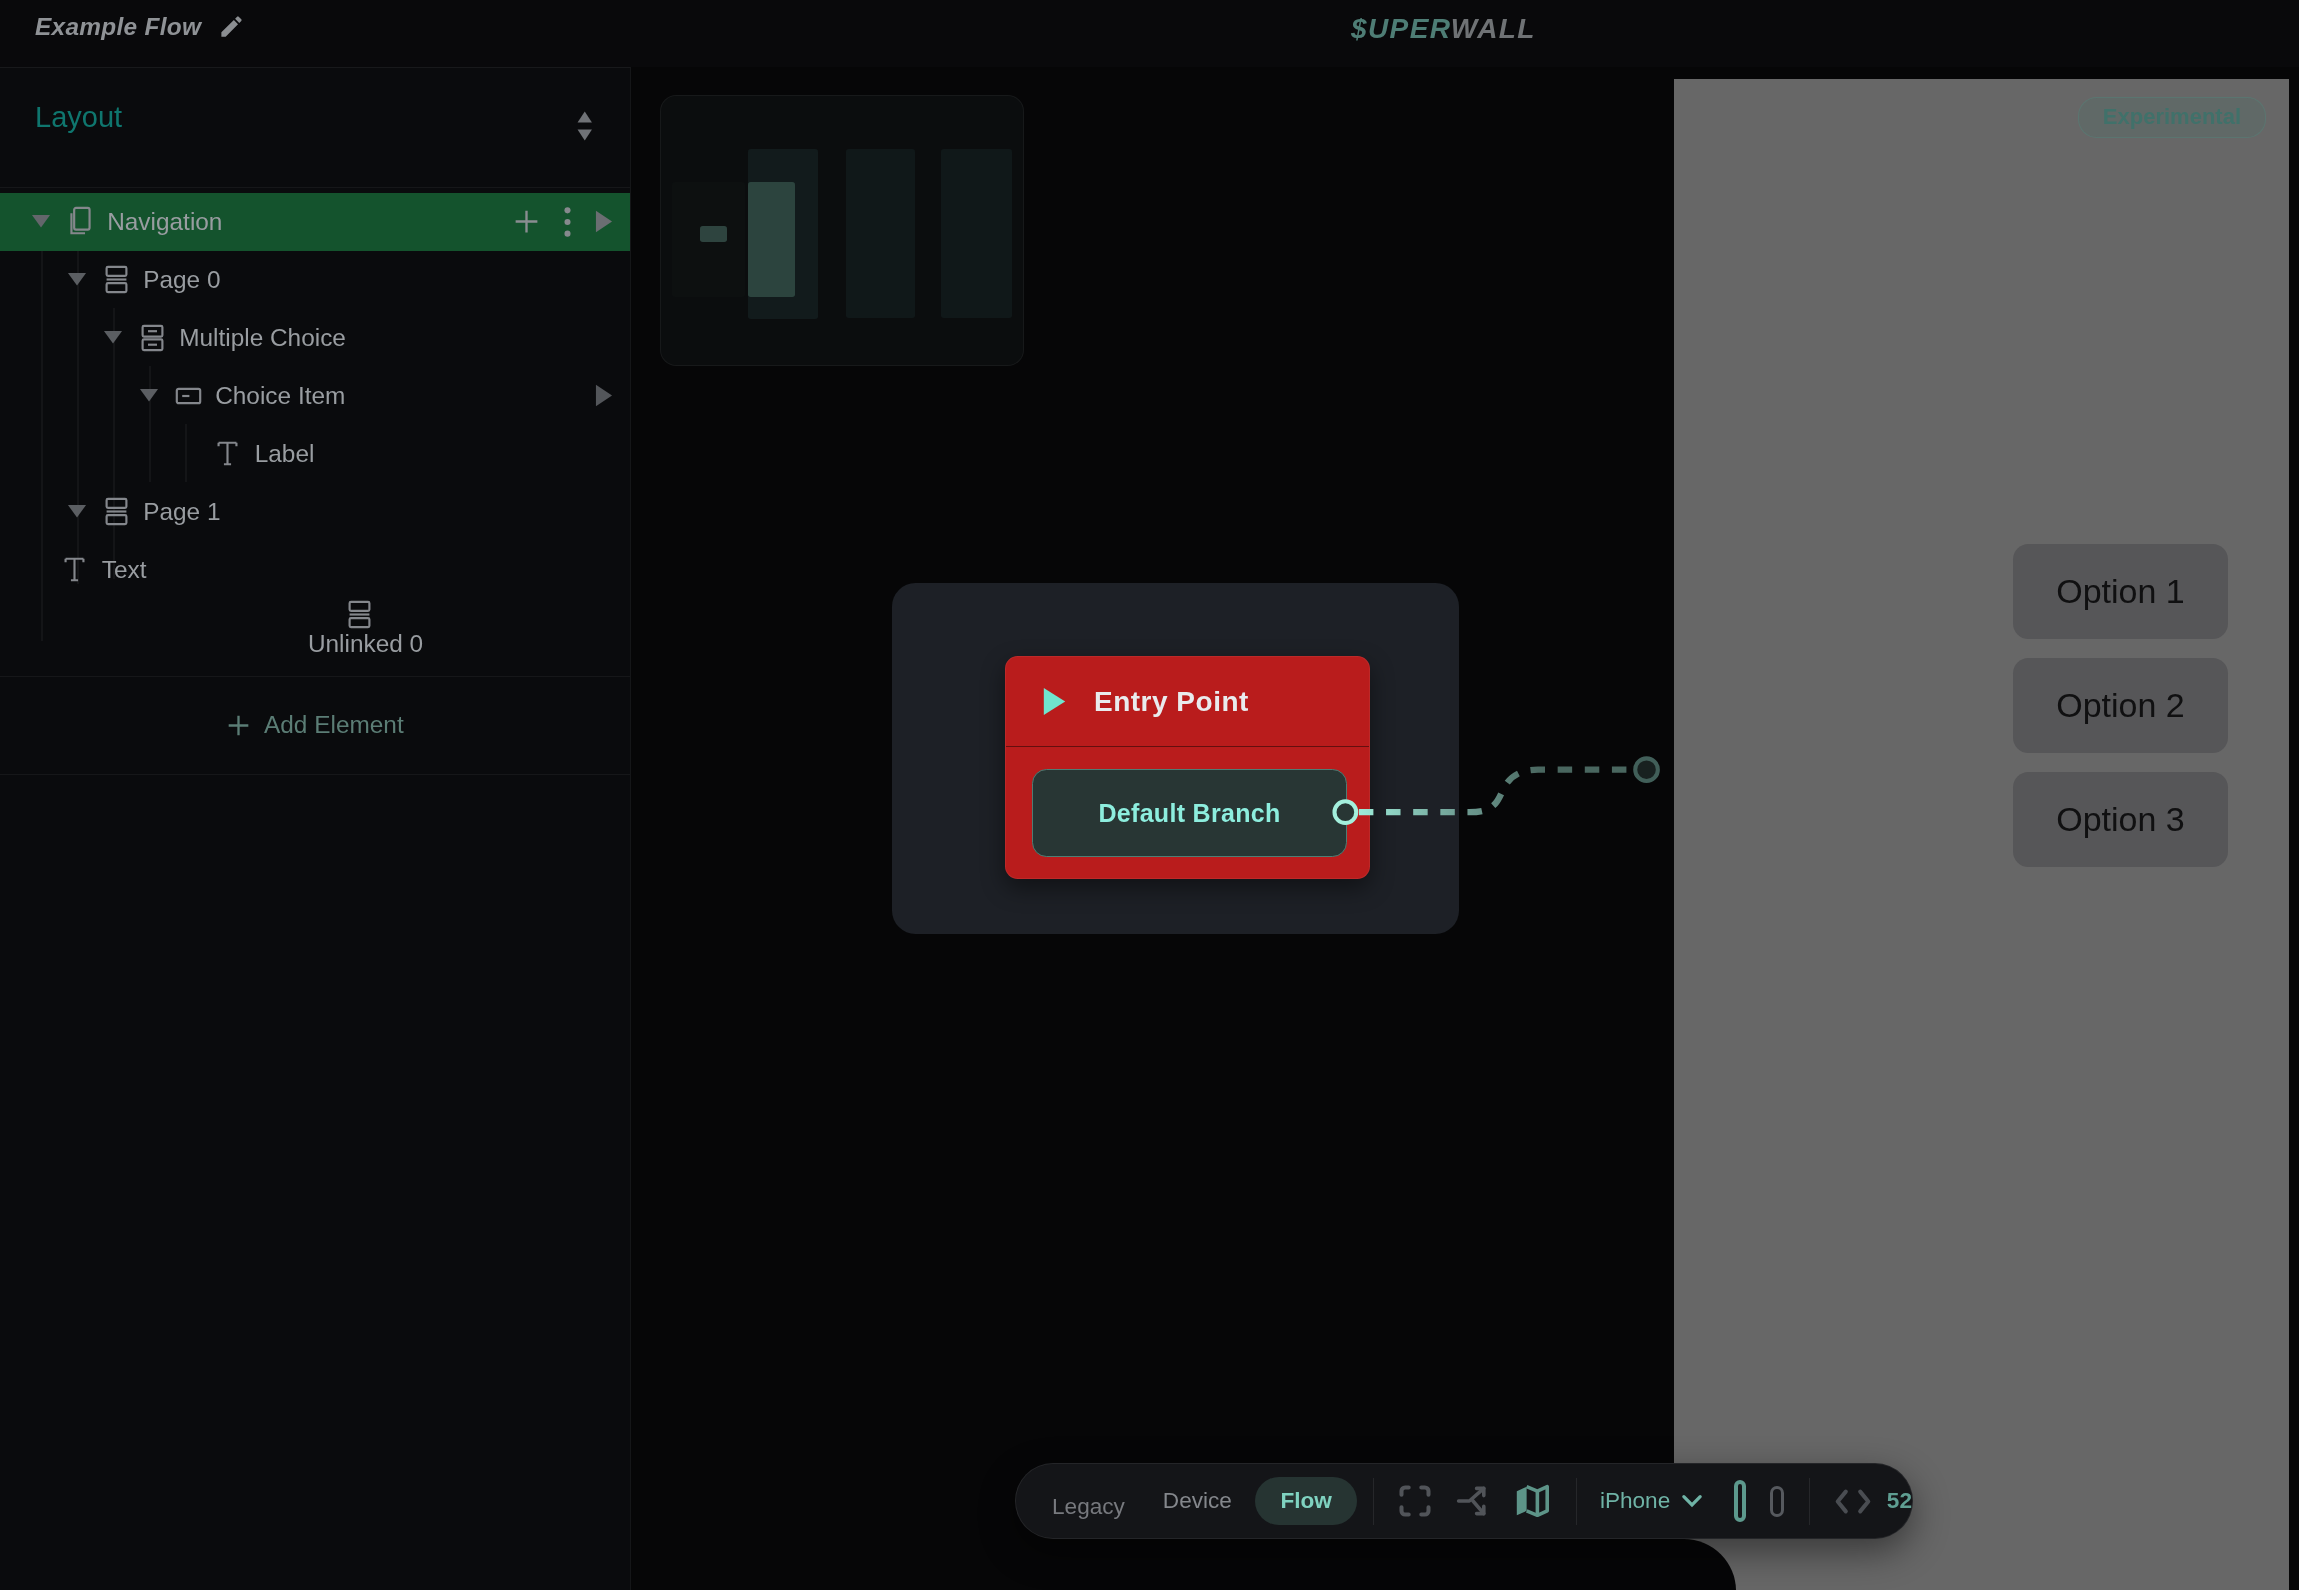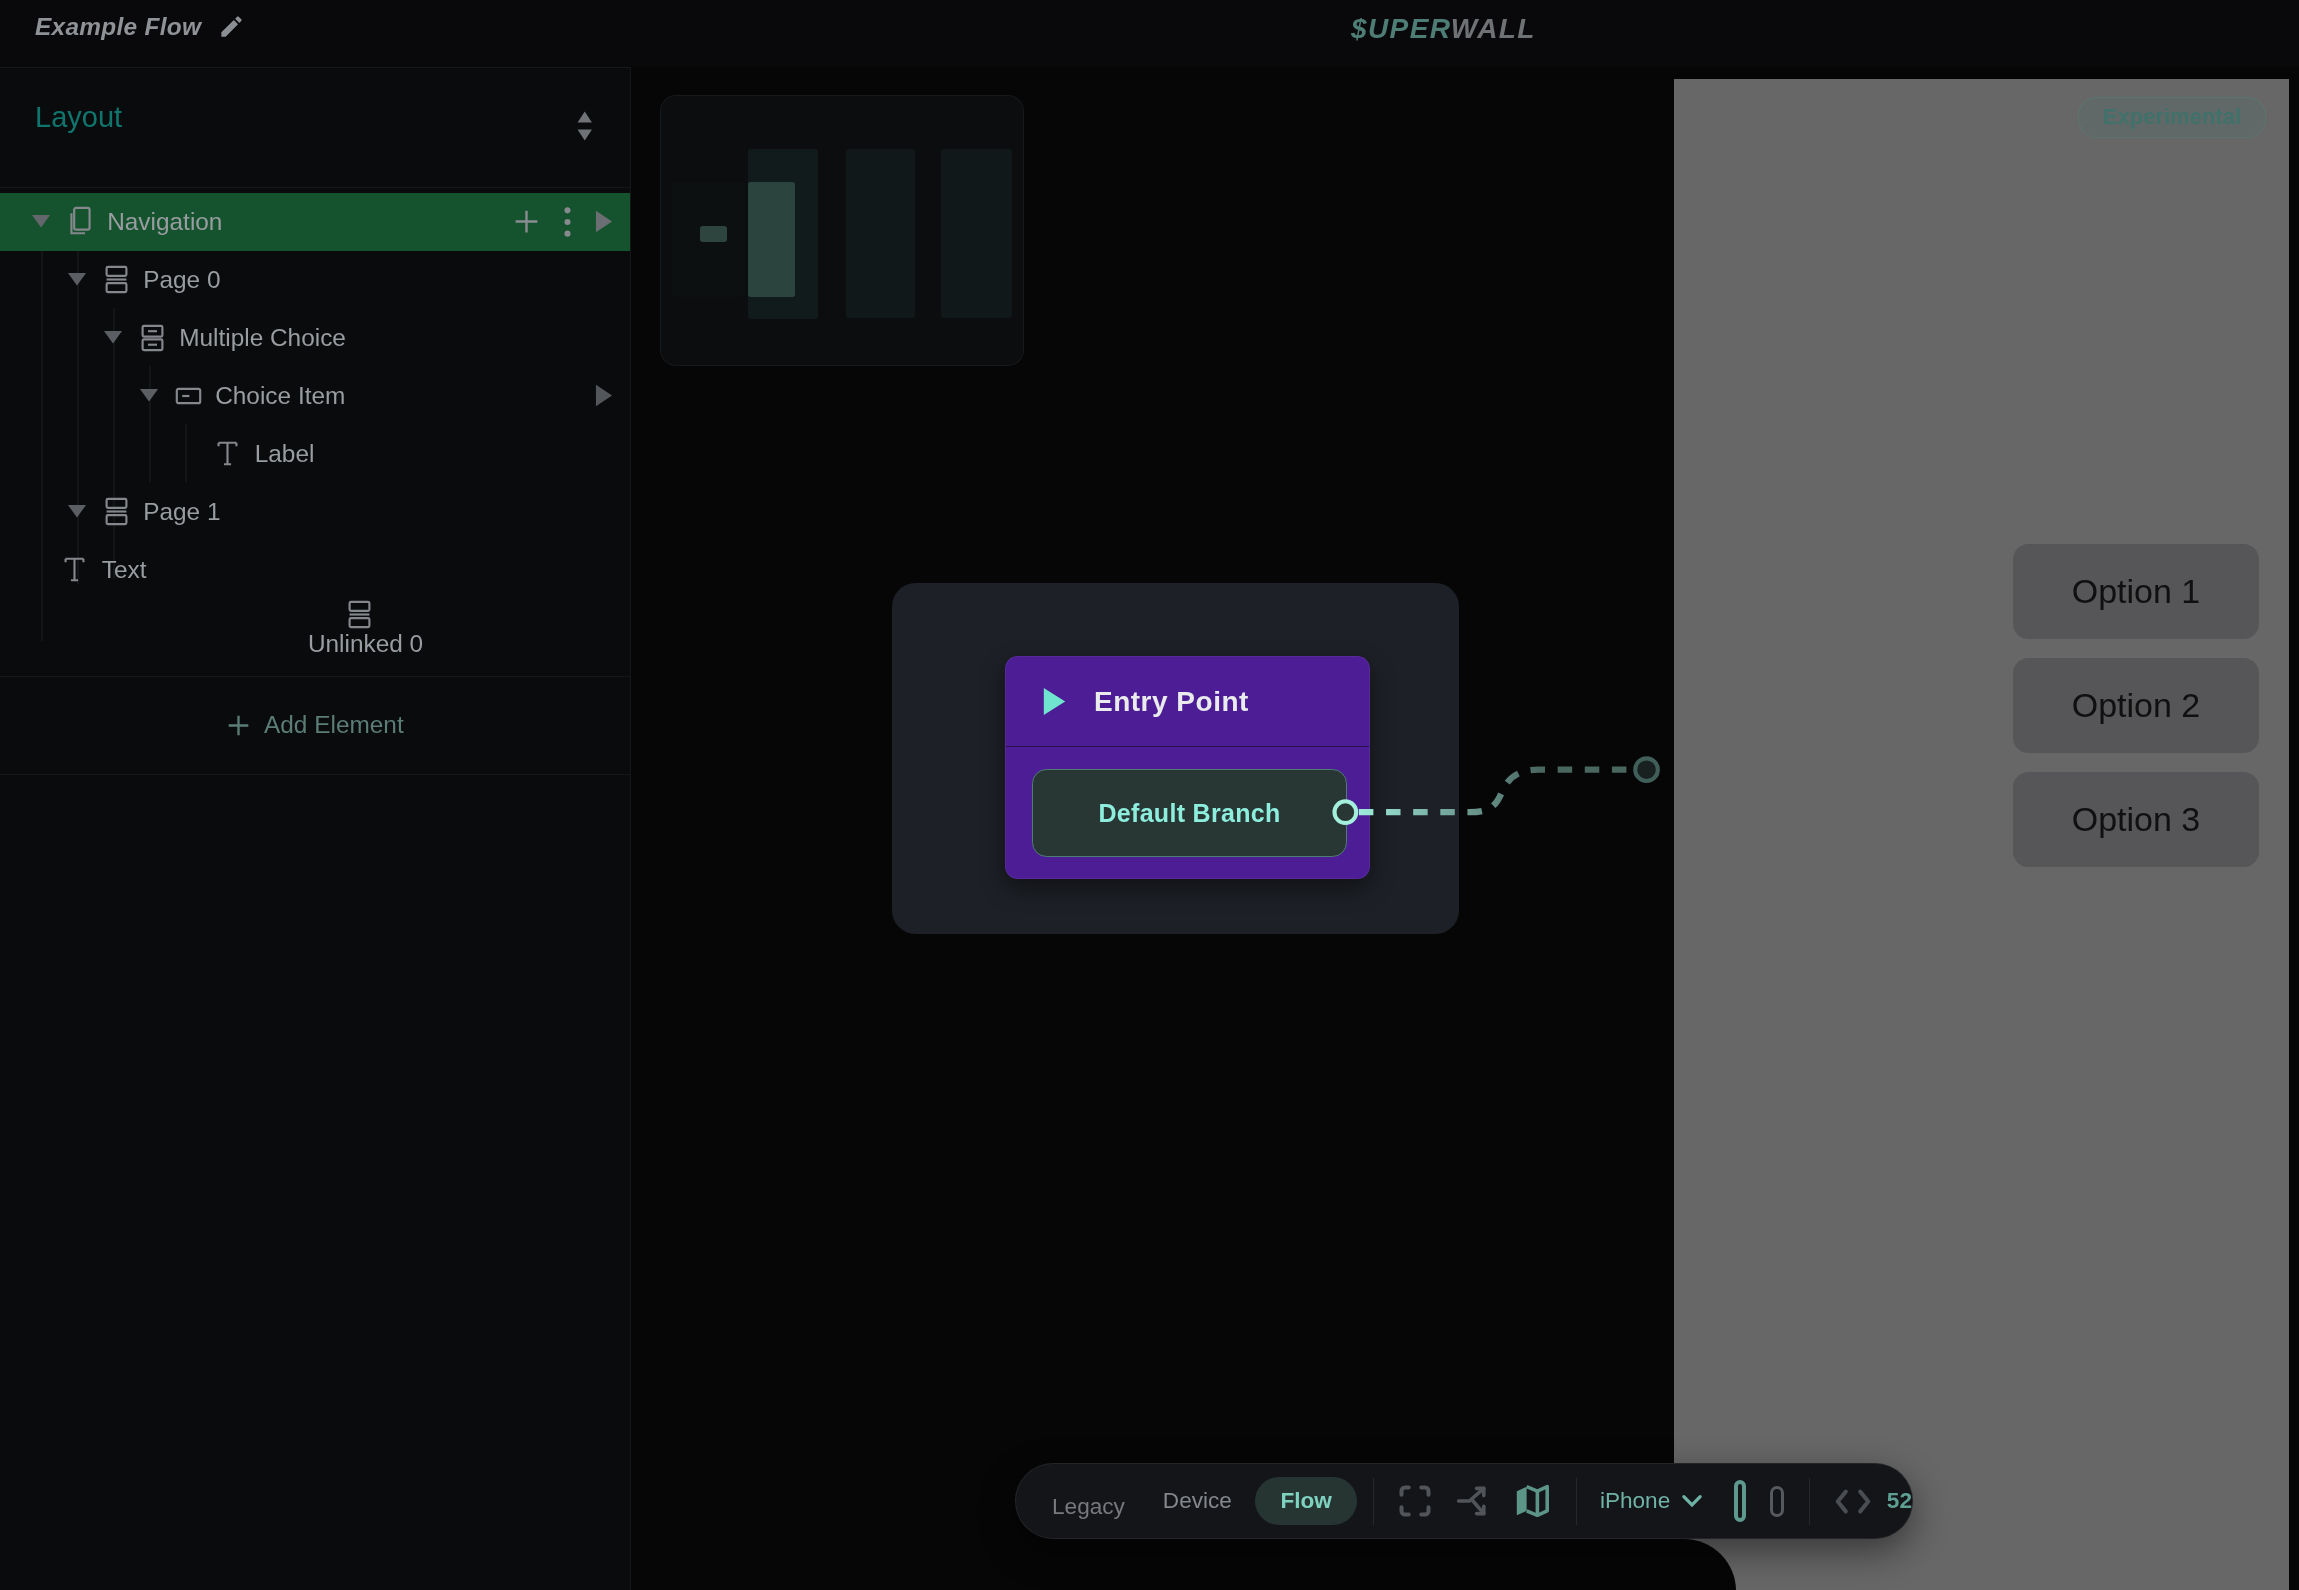--- a/index.html
+++ b/index.html
@@ -42,37 +42,37 @@
              border:1.8px solid rgba(255,255,255,.05); border-radius:16.3px; }
   .mm { position:absolute; border-radius:2.7px; }
   .mm-colL { left:11px; top:86px;  width:73px; height:115px; background:#0d1010; }
   .mm-chip { left:39px; top:130px; width:27px; height:16.3px; background:#2e443f; }
   .mm-col1 { left:87px;  top:53px; width:70px; height:170px; background:#121b1c; }
   .mm-teal { left:87px;  top:86px; width:47px; height:115px; background:#2c443e; }
   .mm-col2 { left:185px; top:53px; width:69px; height:169px; background:#101819; }
   .mm-col3 { left:280px; top:53px; width:71px; height:169px; background:#101819; }
 
   .node-group { position:absolute; left:892px; top:583px; width:567px; height:351px; background:#1d2026; border-radius:23.5px; }
-  .node { position:absolute; left:113px; top:73px; width:365px; height:223px; background:#4c1d95;
+  .node { position:absolute; left:113px; top:73px; width:365px; height:223px; background:#b91c1c;
           border:0.9px solid rgba(255,255,255,.06); border-radius:12.7px; box-shadow:0 9px 23.5px rgba(0,0,0,.45); }
   .node-header { display:flex; align-items:center; height:90px; padding-left:36px; gap:27px;
                  border-bottom:1.8px solid rgba(0,0,0,.45); }
   .node-header .nt { font-size:28px; font-weight:700; color:#e9ebed; letter-spacing:0.5px; }
   .branch-btn { position:absolute; left:26px; top:112px; width:315px; height:88px; background:#283634;
                 border:1.8px solid #4f7d74; border-radius:14.5px; display:flex; align-items:center; justify-content:center;
                 font-size:25px; font-weight:700; color:#8deede; letter-spacing:0.3px; cursor:pointer; }
 
   .conn-svg { position:absolute; left:0; top:0; pointer-events:none; }
 
   
   .preview { position:absolute; left:1674px; top:79px; width:615px; height:1512px; background:#676767; }
   .badge { position:absolute; right:23.5px; top:18px; padding:6.3px 23.5px; border-radius:19px;
            background:rgba(72,116,107,.22); border:1.8px solid rgba(80,140,128,.35);
            color:#40716a; font-size:22px; font-weight:700; }
-  .opt { position:absolute; left:339px; width:246px; height:95px; background:#565658; border:none;
+  .opt { position:absolute; left:339px; width:215px; height:95px; background:#565658; border:none;
          border-radius:15.4px; font-family:"Liberation Sans",sans-serif; font-size:34px; color:#101011;
          display:flex; align-items:center; justify-content:center; cursor:pointer; }
   .corner-mask { position:absolute; left:-54px; bottom:0; width:116px; height:52px; background:#060607;
                  border-top-right-radius:52px; }
 
   
   .toolbar { position:absolute; left:1015px; top:1463px; width:898px; height:76px; background:#141518;
              border:0.9px solid rgba(255,255,255,.07); border-radius:38px; display:flex; align-items:center;
              box-shadow:0 12.7px 36px rgba(0,0,0,.45); font-size:22.6px; }
   .tb-txt { color:#77797e; font-weight:500; cursor:pointer; }

